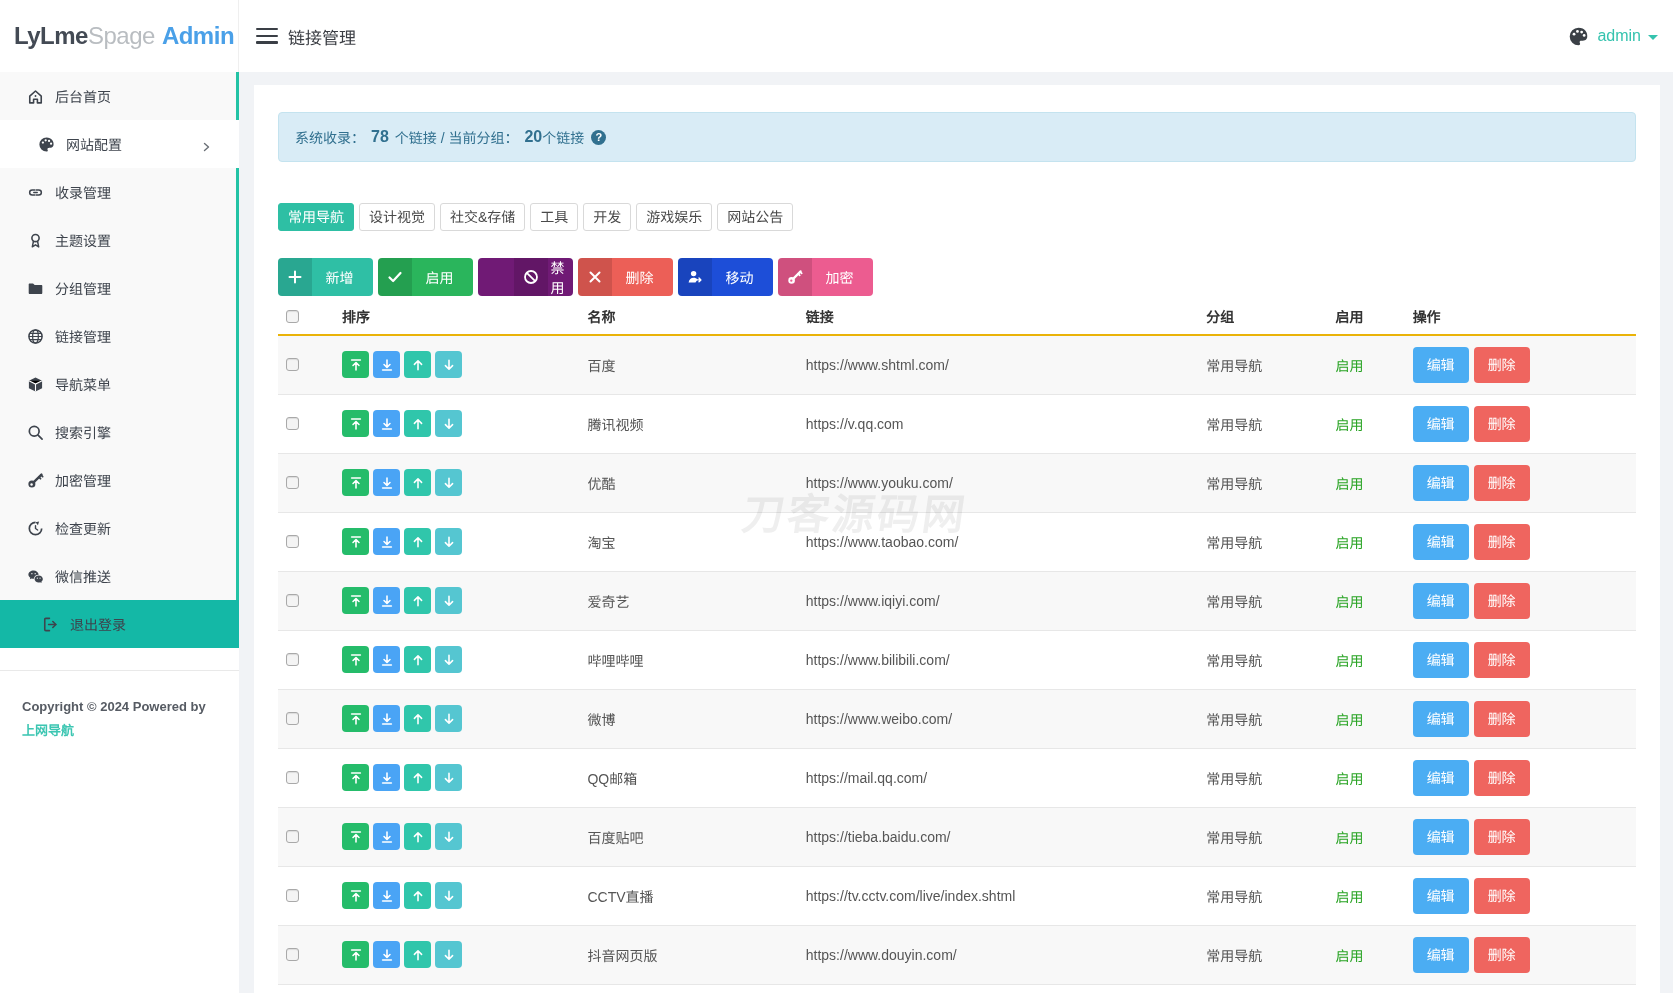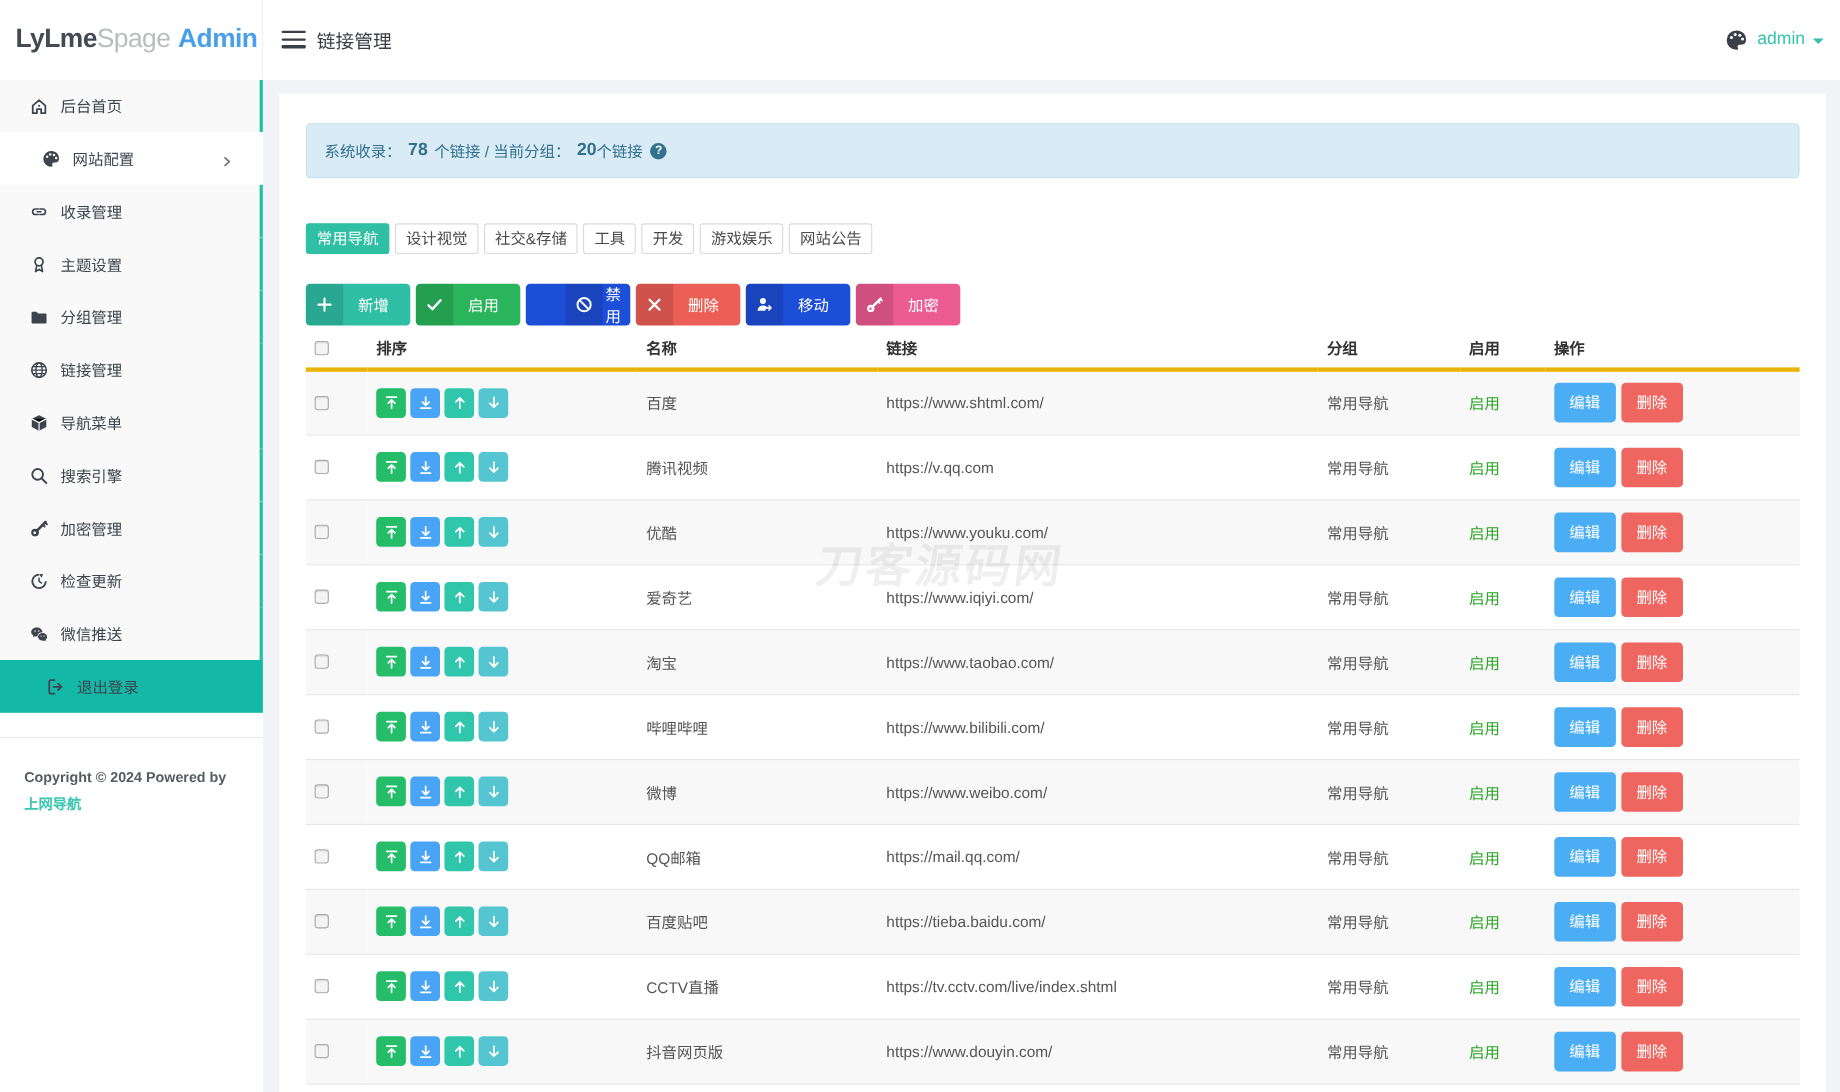--- a/index.html
+++ b/index.html
@@ -52,21 +52,21 @@
 .tab-btn { display:inline-block; height:28px; line-height:26px; padding:0 9px; background:#fff; border:1px solid #d9d9d9; border-radius:3px; color:#4a4a4a; font-size:14px; margin-right:5px; cursor:pointer; vertical-align:top; }
 .tab-btn.active { background:#2ebfa4; border-color:#2ebfa4; color:#fff; }
 
 .toolbar { margin-top:27px; height:38px; }
 .tool-btn { display:inline-flex; height:38px; width:95px; border:none; border-radius:4px; overflow:hidden; color:#fff; font-size:14px; margin-right:5px; cursor:pointer; padding:0; vertical-align:top; }
 .tool-btn .seg-icon { width:34px; height:38px; display:flex; align-items:center; justify-content:center; background:rgba(0,0,0,0.12); }
 .tool-btn .seg-icon svg { width:16px; height:16px; }
 .tool-btn .seg-label { flex:1; display:flex; align-items:center; justify-content:center; padding-right:6px; }
 
 table.links { width:100%; border-collapse:collapse; margin-top:0; table-layout:fixed; }
-table.links th { text-align:left; font-weight:bold; color:#333; font-size:14px; padding:10px 8px 8px; border-bottom:4px solid #eab308; }
+table.links th { text-align:left; font-weight:bold; color:#333; font-size:14px; padding:10px 8px 8px; border-bottom:2px solid #eab308; }
 table.links td { padding:0 8px; height:59px; vertical-align:middle; font-size:14px; color:#555; }
 table.links tbody tr:nth-child(odd) { background:#f8f8f8; }
 table.links tbody tr + tr td { border-top:1px solid #e7e7e7; }
 table.links tbody tr:last-child td { border-bottom:1px solid #e7e7e7; }
 .cbx { width:13px; height:13px; border:1px solid #a9a9a9; border-radius:3px; background:#f4f4f4; box-shadow:inset 0 1px 1px rgba(0,0,0,0.1); cursor:pointer; }
 .sort-btn { display:inline-flex; width:27px; height:27px; border:none; border-radius:4px; align-items:center; justify-content:center; margin-right:4px; cursor:pointer; vertical-align:middle; padding:0; }
 .sort-btn svg { width:14px; height:14px; }
 table.links td.status-on { color:#2aa425; }
 .act-btn { display:inline-block; height:36px; line-height:36px; padding:0 14px; border:none; border-radius:4px; color:#fff; font-size:14px; margin-right:5px; cursor:pointer; vertical-align:middle; }
 .act-edit { background:#4badf3; }
@@ -278,21 +278,21 @@
             </svg>
           </span>
           <span class="seg-label" style="color:#fff">新增</span>
         </button><button class="tool-btn" style="background: rgb(42, 181, 92); color: rgb(42, 181, 92);">
           <span class="seg-icon">
             <svg viewBox="0 0 16 16" xmlns="http://www.w3.org/2000/svg">
               <path d="m2.5 8.5 3.6 3.5 7.4-8" fill="none" stroke="#fff" stroke-width="2.2" stroke-linecap="round" stroke-linejoin="round"></path>
             </svg>
           </span>
           <span class="seg-label" style="color:#fff">启用</span>
-        </button><button class="tool-btn" style="background: #1d4ed8; color: rgb(243, 167, 60); padding-left: 36px;">
+        </button><button class="tool-btn" style="background: #701a75; color: rgb(243, 167, 60); padding-left: 36px;">
           <span class="seg-icon">
             <svg viewBox="0 0 16 16" xmlns="http://www.w3.org/2000/svg">
               <circle cx="8" cy="8" r="6" fill="none" stroke="#fff" stroke-width="1.8"></circle>
               <path d="M3.8 3.8l8.4 8.4" stroke="#fff" stroke-width="1.8"></path>
             </svg>
           </span>
           <span class="seg-label" style="color:#fff">禁用</span>
         </button><button class="tool-btn" style="background: rgb(236, 95, 87); color: rgb(236, 95, 87);">
           <span class="seg-icon">
             <svg viewBox="0 0 16 16" xmlns="http://www.w3.org/2000/svg">
@@ -479,59 +479,59 @@
                     <path d="M8 13.5V3.5M3.9 7.3 8 3.2l4.1 4.1" fill="none" stroke="#fff" stroke-width="1.8" stroke-linecap="round" stroke-linejoin="round"></path>
                   </svg>
                 </span>
               </button><button class="sort-btn" style="background: rgb(85, 198, 209);">
                 <span style="display:inline-flex">
                   <svg viewBox="0 0 16 16" xmlns="http://www.w3.org/2000/svg">
                     <path d="M8 2.5v10M3.9 8.7 8 12.8l4.1-4.1" fill="none" stroke="#fff" stroke-width="1.8" stroke-linecap="round" stroke-linejoin="round"></path>
                   </svg>
                 </span>
               </button></td>
+            <td>淘宝</td>
+            <td>https://www.taobao.com/</td>
+            <td>常用导航</td>
+            <td class="status-on">启用</td>
+            <td><button class="act-btn act-edit">编辑</button><button class="act-btn act-del">删除</button></td>
+          </tr>
+          <tr>
+            <td>
+              <div class="cbx"></div>
+            </td>
+            <td><button class="sort-btn" style="background: rgb(37, 188, 106);">
+                <span style="display:inline-flex">
+                  <svg viewBox="0 0 16 16" xmlns="http://www.w3.org/2000/svg">
+                    <path d="M3 2.2h10" stroke="#fff" stroke-width="1.8" stroke-linecap="round"></path>
+                    <path d="M8 13.8V5.4M4.6 8.6 8 5.2l3.4 3.4" fill="none" stroke="#fff" stroke-width="1.8" stroke-linecap="round" stroke-linejoin="round"></path>
+                  </svg>
+                </span>
+              </button><button class="sort-btn" style="background: rgb(74, 164, 245);">
+                <span style="display:inline-flex">
+                  <svg viewBox="0 0 16 16" xmlns="http://www.w3.org/2000/svg">
+                    <path d="M3 13.8h10" stroke="#fff" stroke-width="1.8" stroke-linecap="round"></path>
+                    <path d="M8 2.2v8.4M4.6 7.4 8 10.8l3.4-3.4" fill="none" stroke="#fff" stroke-width="1.8" stroke-linecap="round" stroke-linejoin="round"></path>
+                  </svg>
+                </span>
+              </button><button class="sort-btn" style="background: rgb(48, 198, 171);">
+                <span style="display:inline-flex">
+                  <svg viewBox="0 0 16 16" xmlns="http://www.w3.org/2000/svg">
+                    <path d="M8 13.5V3.5M3.9 7.3 8 3.2l4.1 4.1" fill="none" stroke="#fff" stroke-width="1.8" stroke-linecap="round" stroke-linejoin="round"></path>
+                  </svg>
+                </span>
+              </button><button class="sort-btn" style="background: rgb(85, 198, 209);">
+                <span style="display:inline-flex">
+                  <svg viewBox="0 0 16 16" xmlns="http://www.w3.org/2000/svg">
+                    <path d="M8 2.5v10M3.9 8.7 8 12.8l4.1-4.1" fill="none" stroke="#fff" stroke-width="1.8" stroke-linecap="round" stroke-linejoin="round"></path>
+                  </svg>
+                </span>
+              </button></td>
             <td>爱奇艺</td>
             <td>https://www.iqiyi.com/</td>
-            <td>常用导航</td>
-            <td class="status-on">启用</td>
-            <td><button class="act-btn act-edit">编辑</button><button class="act-btn act-del">删除</button></td>
-          </tr>
-          <tr>
-            <td>
-              <div class="cbx"></div>
-            </td>
-            <td><button class="sort-btn" style="background: rgb(37, 188, 106);">
-                <span style="display:inline-flex">
-                  <svg viewBox="0 0 16 16" xmlns="http://www.w3.org/2000/svg">
-                    <path d="M3 2.2h10" stroke="#fff" stroke-width="1.8" stroke-linecap="round"></path>
-                    <path d="M8 13.8V5.4M4.6 8.6 8 5.2l3.4 3.4" fill="none" stroke="#fff" stroke-width="1.8" stroke-linecap="round" stroke-linejoin="round"></path>
-                  </svg>
-                </span>
-              </button><button class="sort-btn" style="background: rgb(74, 164, 245);">
-                <span style="display:inline-flex">
-                  <svg viewBox="0 0 16 16" xmlns="http://www.w3.org/2000/svg">
-                    <path d="M3 13.8h10" stroke="#fff" stroke-width="1.8" stroke-linecap="round"></path>
-                    <path d="M8 2.2v8.4M4.6 7.4 8 10.8l3.4-3.4" fill="none" stroke="#fff" stroke-width="1.8" stroke-linecap="round" stroke-linejoin="round"></path>
-                  </svg>
-                </span>
-              </button><button class="sort-btn" style="background: rgb(48, 198, 171);">
-                <span style="display:inline-flex">
-                  <svg viewBox="0 0 16 16" xmlns="http://www.w3.org/2000/svg">
-                    <path d="M8 13.5V3.5M3.9 7.3 8 3.2l4.1 4.1" fill="none" stroke="#fff" stroke-width="1.8" stroke-linecap="round" stroke-linejoin="round"></path>
-                  </svg>
-                </span>
-              </button><button class="sort-btn" style="background: rgb(85, 198, 209);">
-                <span style="display:inline-flex">
-                  <svg viewBox="0 0 16 16" xmlns="http://www.w3.org/2000/svg">
-                    <path d="M8 2.5v10M3.9 8.7 8 12.8l4.1-4.1" fill="none" stroke="#fff" stroke-width="1.8" stroke-linecap="round" stroke-linejoin="round"></path>
-                  </svg>
-                </span>
-              </button></td>
-            <td>淘宝</td>
-            <td>https://www.taobao.com/</td>
             <td>常用导航</td>
             <td class="status-on">启用</td>
             <td><button class="act-btn act-edit">编辑</button><button class="act-btn act-del">删除</button></td>
           </tr>
           <tr>
             <td>
               <div class="cbx"></div>
             </td>
             <td><button class="sort-btn" style="background: rgb(37, 188, 106);">
                 <span style="display:inline-flex">

